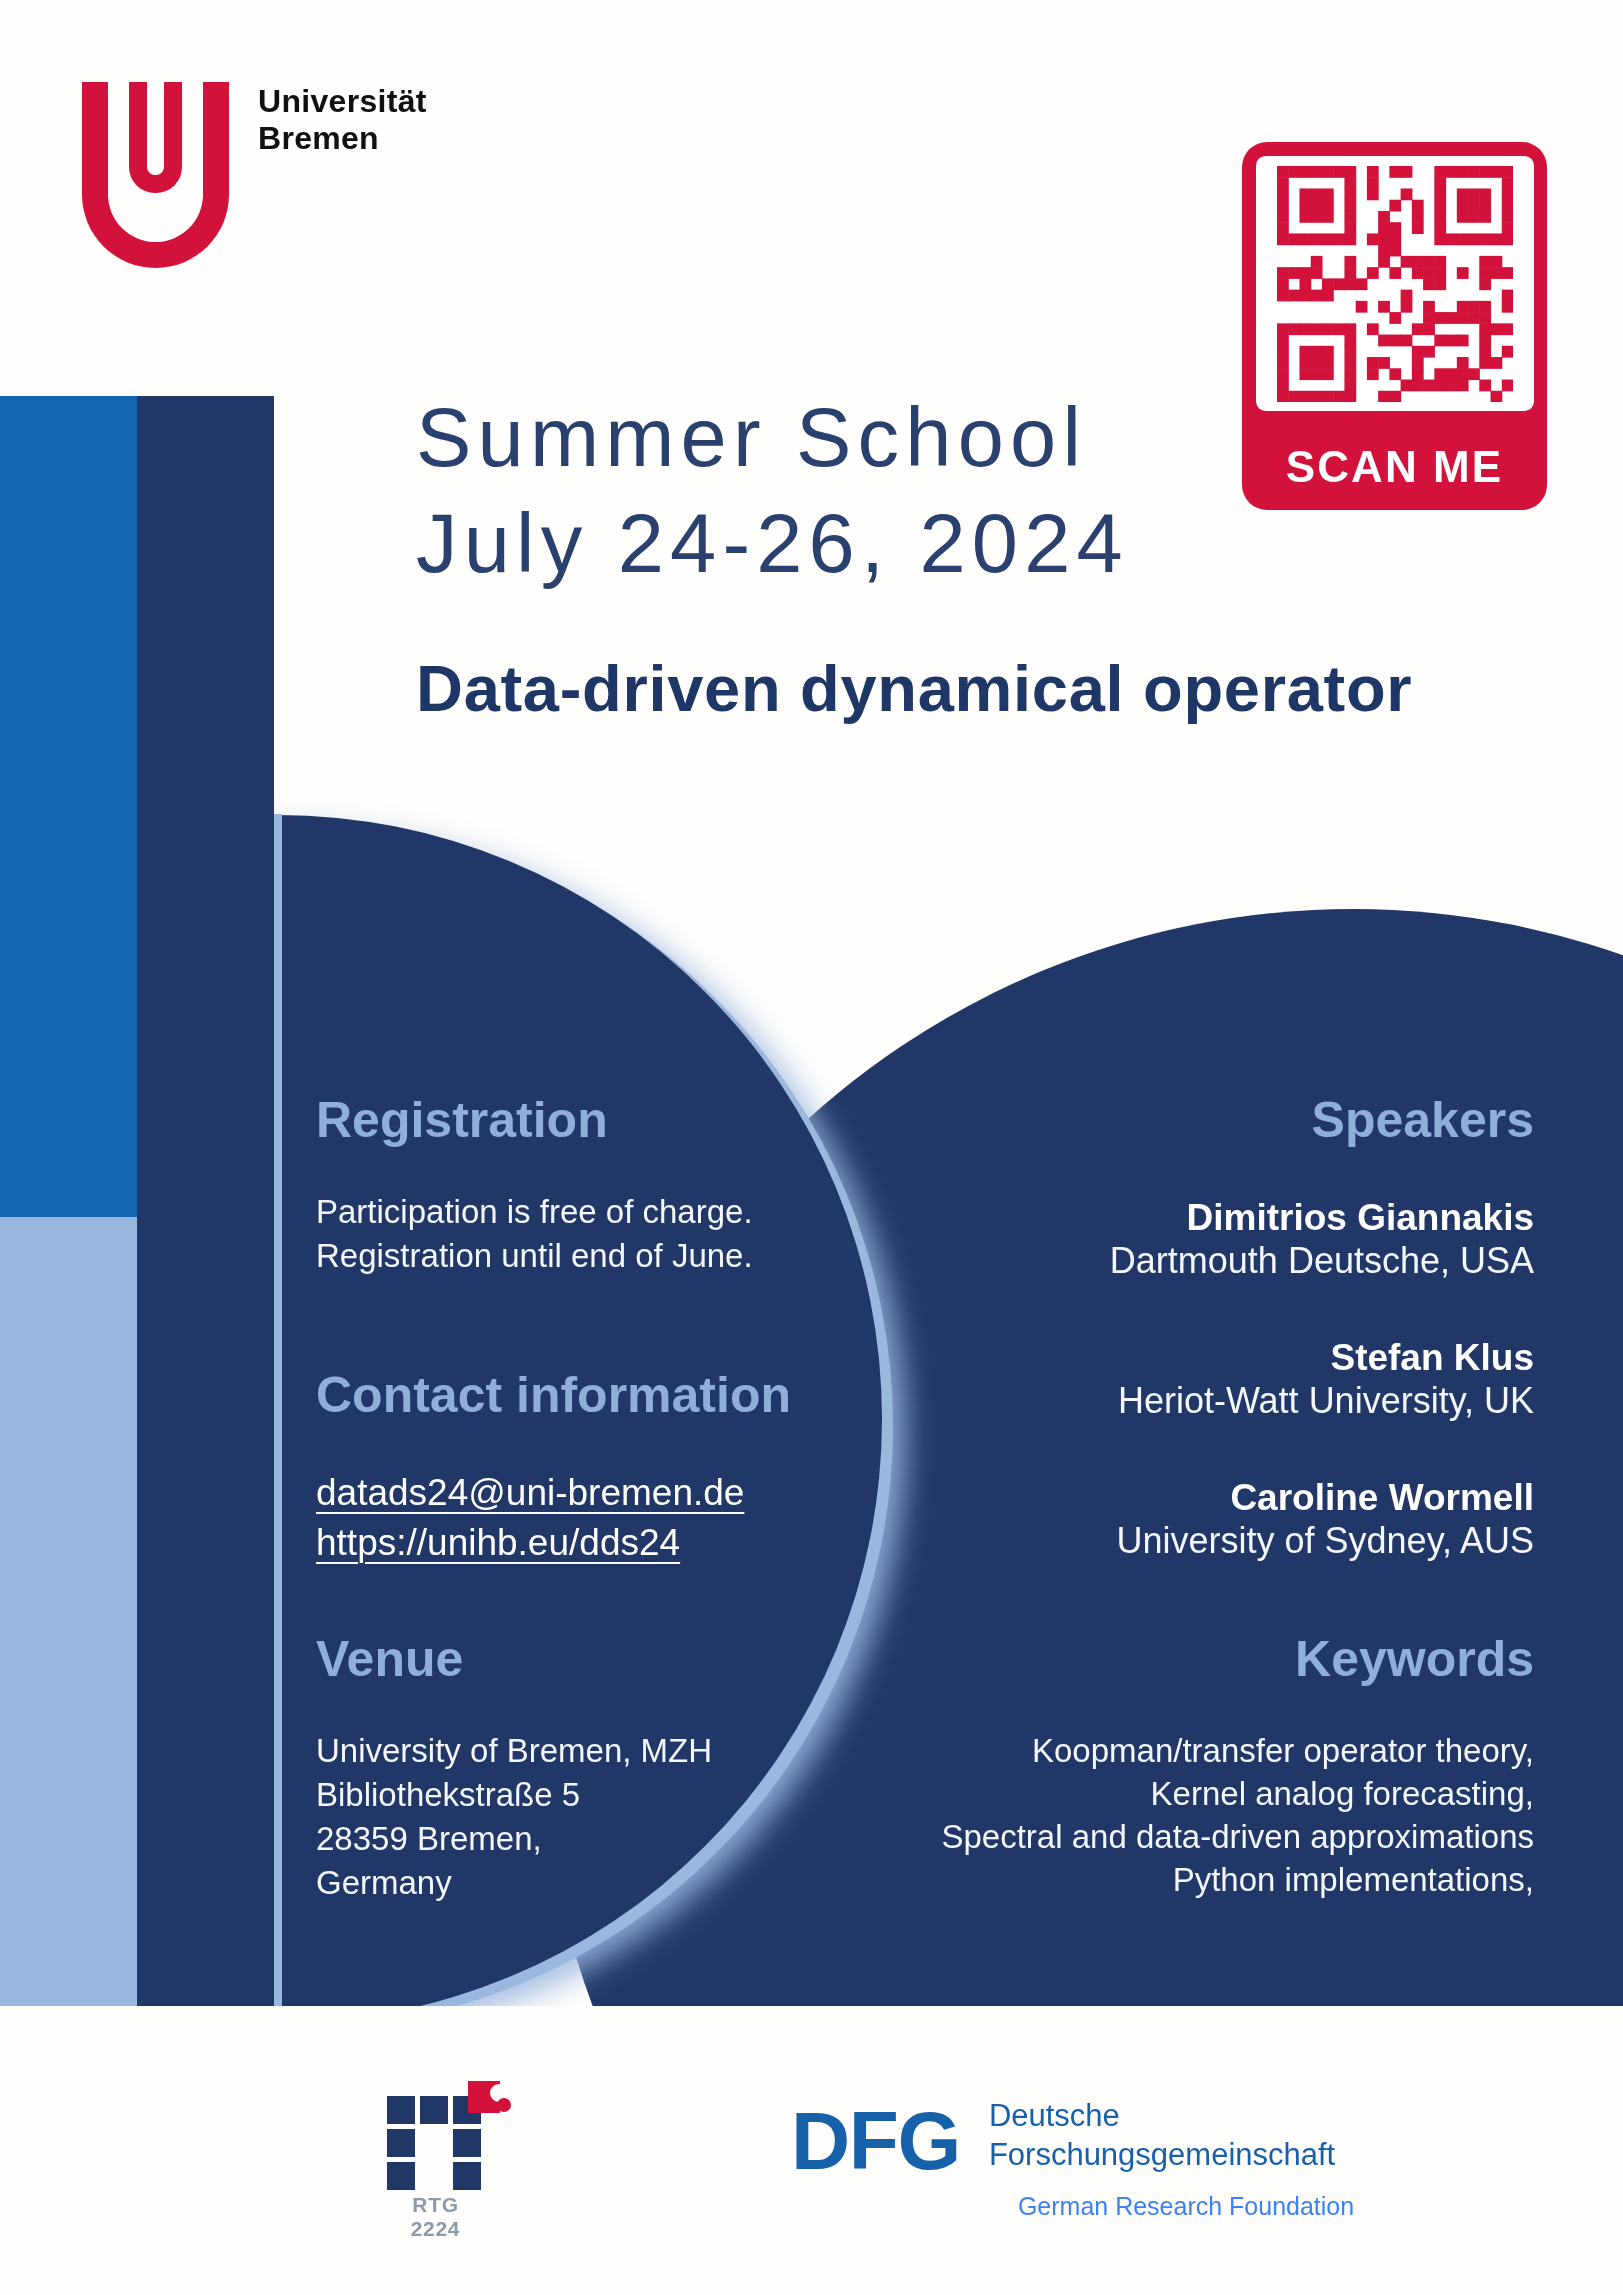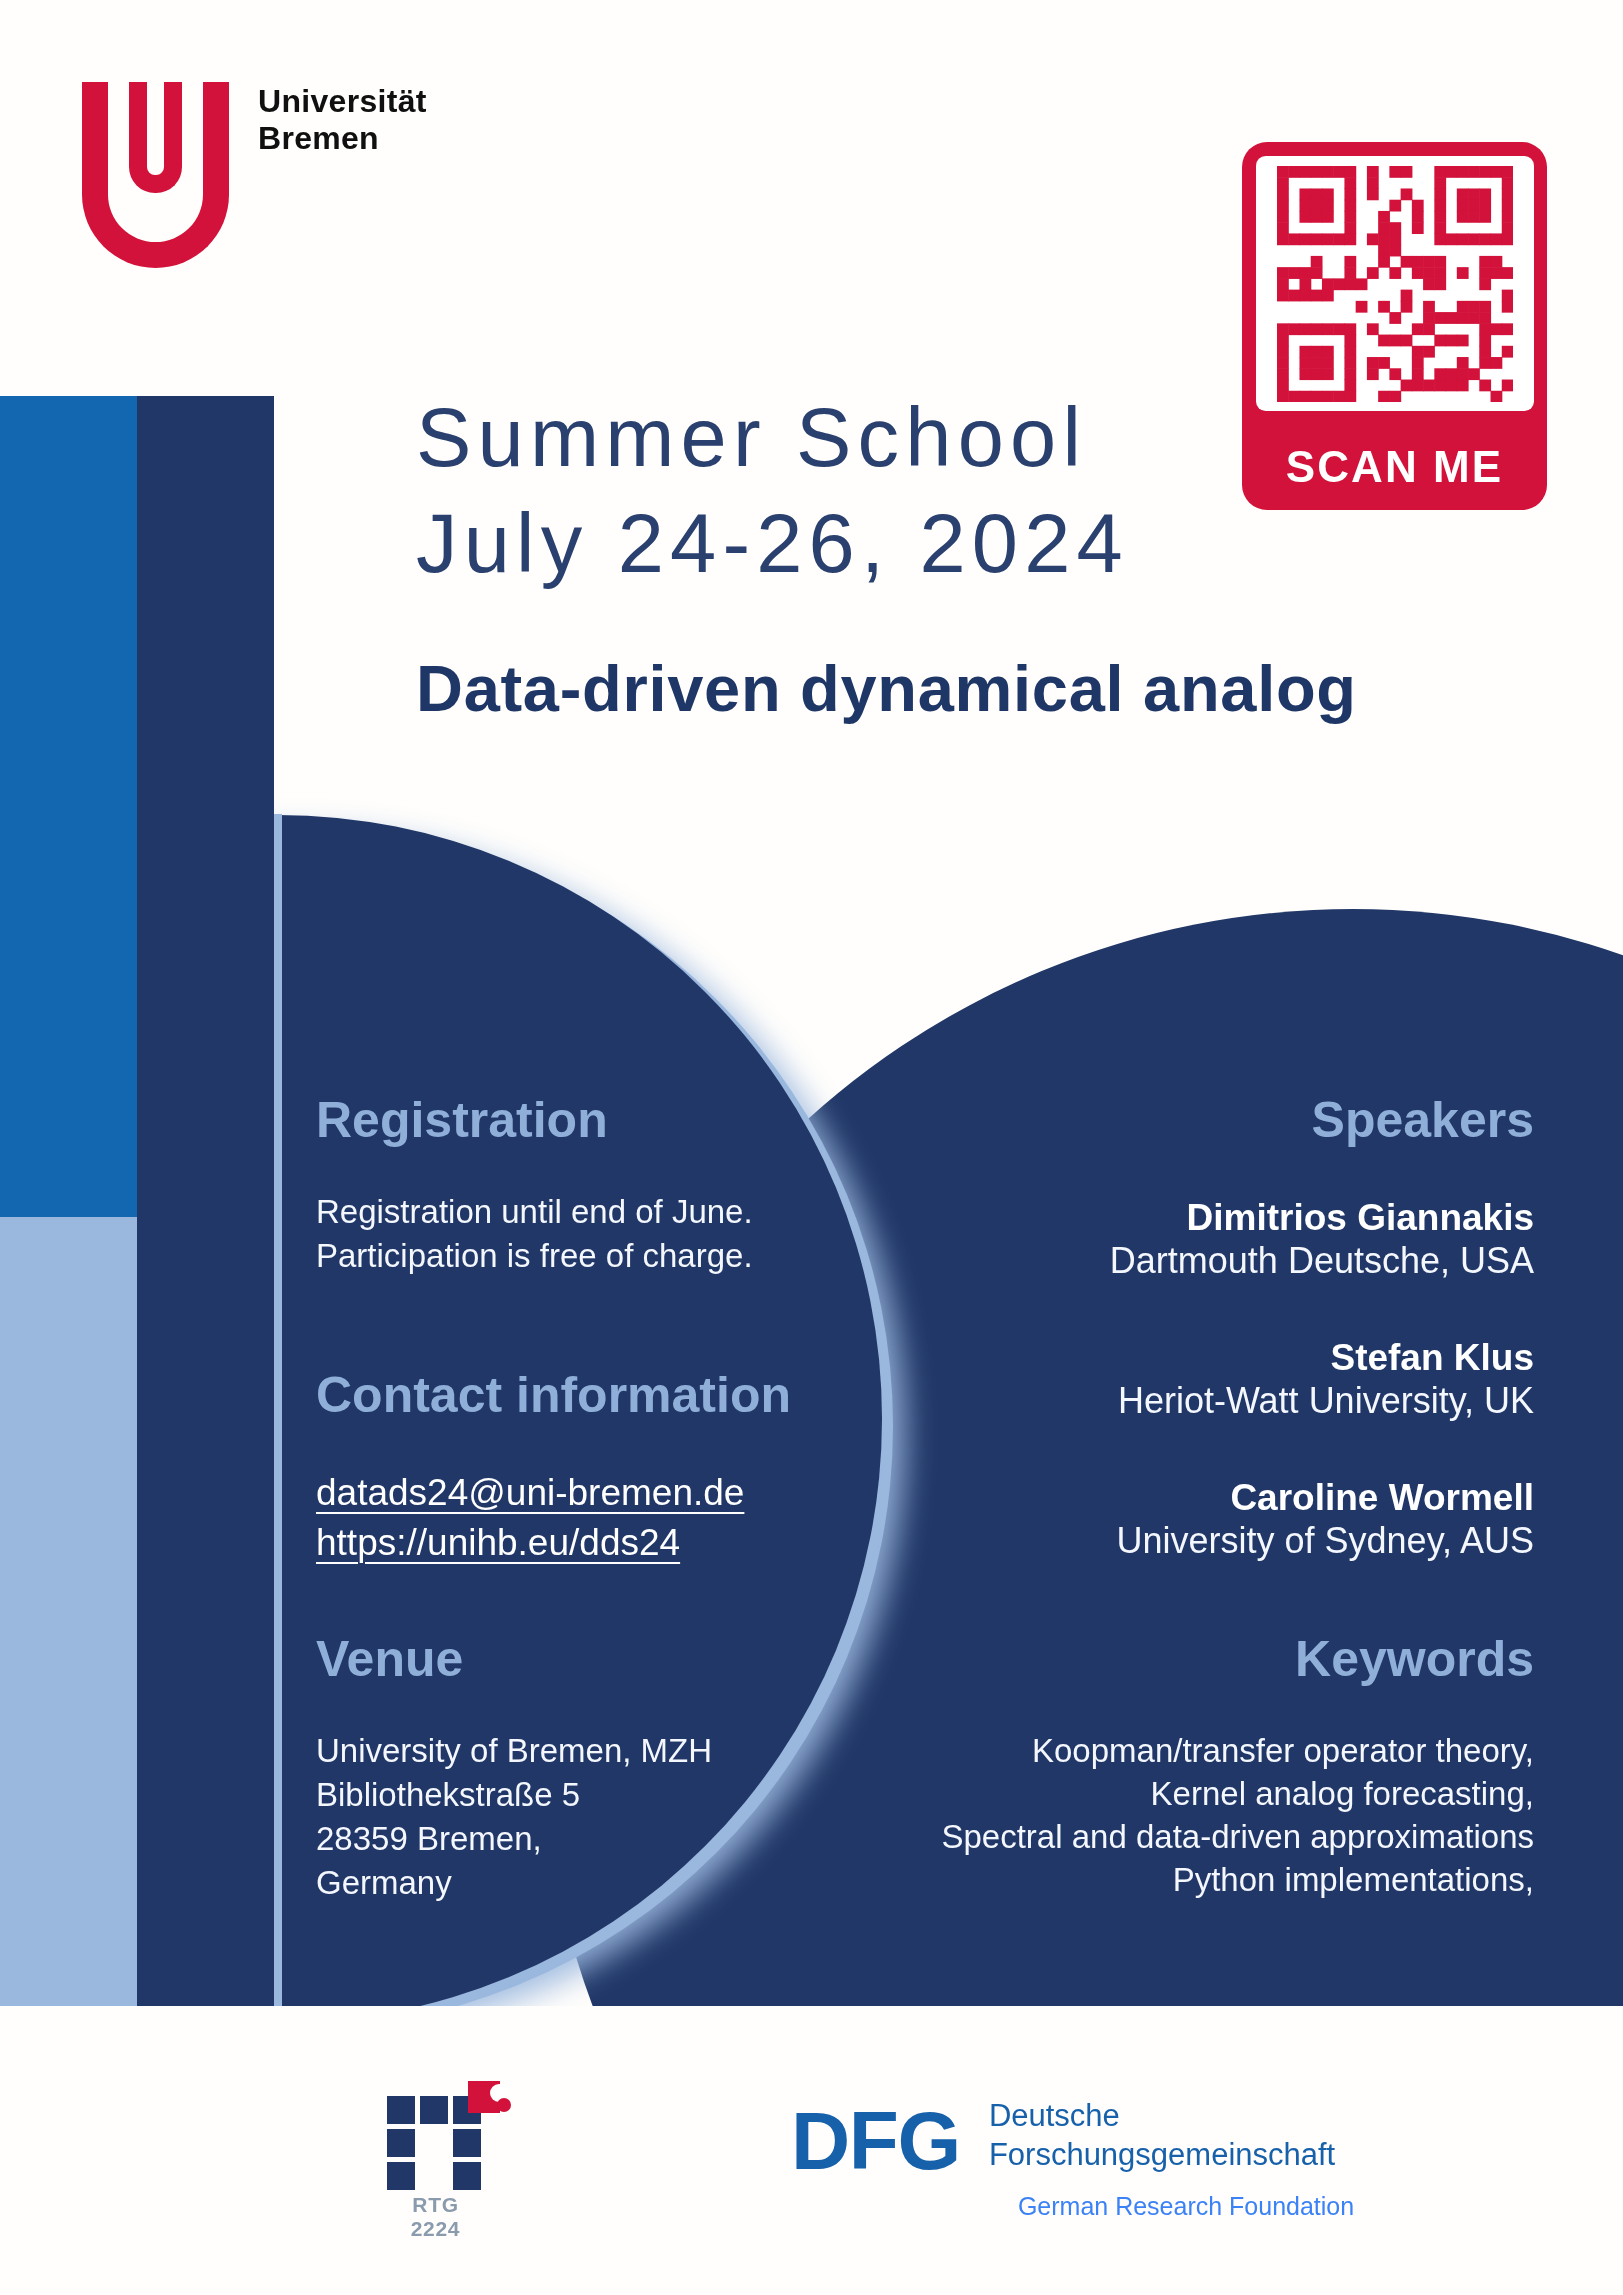--- a/index.html
+++ b/index.html
@@ -301,34 +301,34 @@
           <rect x="19" y="20" width="1.05" height="1.05" fill="#d2123a"></rect>
         </svg>
     </div>
     <div class="qr-band">SCAN ME</div>
   </div>
 
   <div class="main-title">
     <div>Summer School</div>
     <div>July 24-26, 2024</div>
   </div>
-  <div class="sub-title">Data-driven dynamical analog</div>
+  <div class="sub-title">Data-driven dynamical operator</div>
 
   <div class="mass">
     <div class="circle-right"></div>
     <div class="circle-left"></div>
     <div class="bar-medblue"></div>
     <div class="bar-lightblue"></div>
     <div class="bar-navy"></div>
     <div class="bar-strip"></div>
 
     <div class="sec left-col sec-heading" style="top:1075px">Registration</div>
     <div class="sec left-col body-text" style="top:1174px">
+      <div>Participation is free of charge.</div>
       <div>Registration until end of June.</div>
-      <div>Participation is free of charge.</div>
     </div>
 
     <div class="sec left-col sec-heading" style="top:1350px">Contact information</div>
     <div class="sec left-col" style="top:1452px">
       <a class="link-line">datads24@uni-bremen.de</a>
       <a class="link-line">https://unihb.eu/dds24</a>
     </div>
 
     <div class="sec left-col sec-heading" style="top:1614px">Venue</div>
     <div class="sec left-col body-text" style="top:1713px" id="venue-lines">

